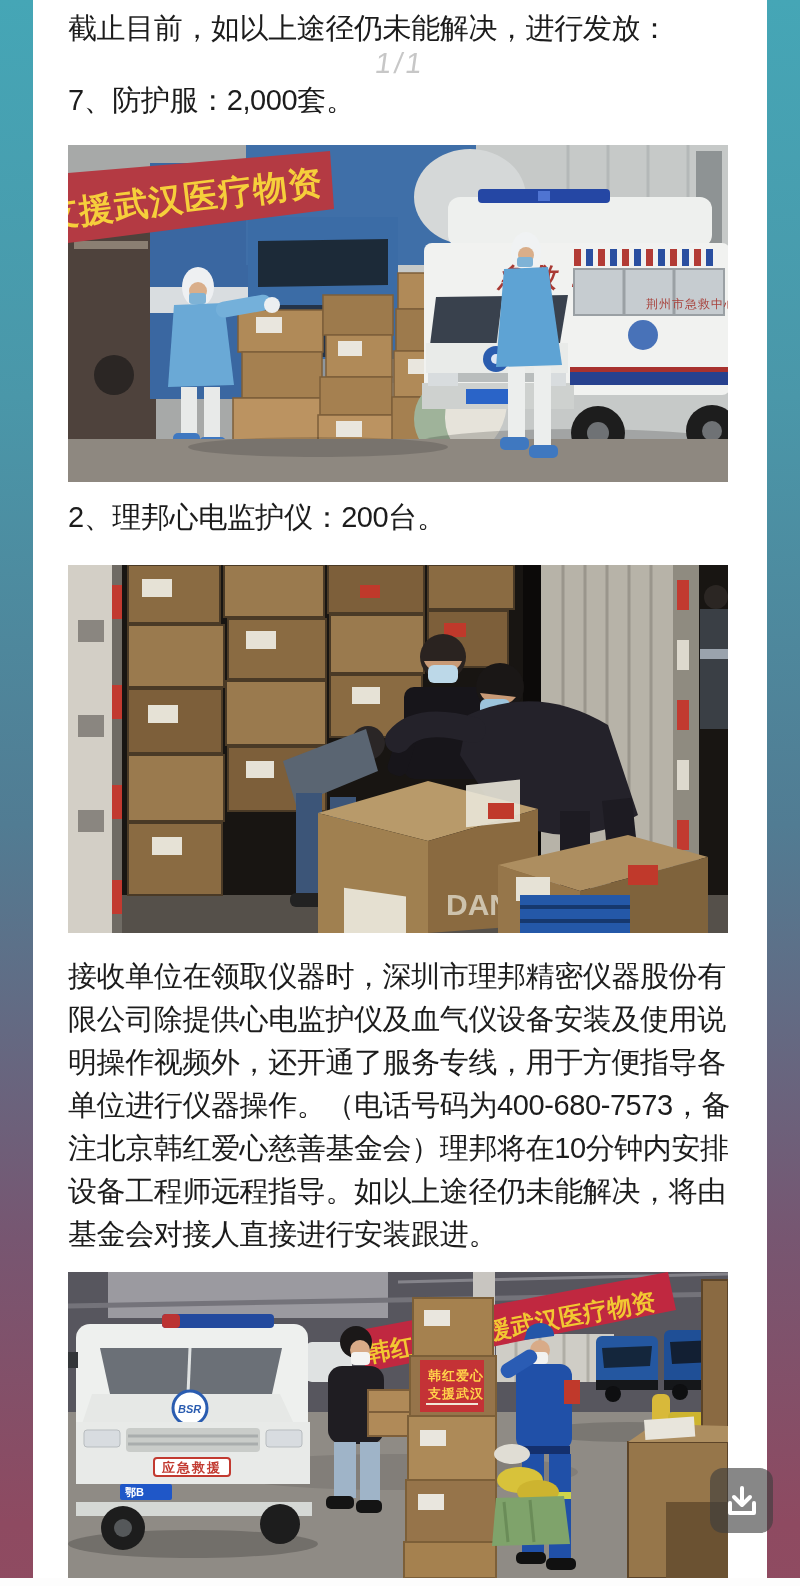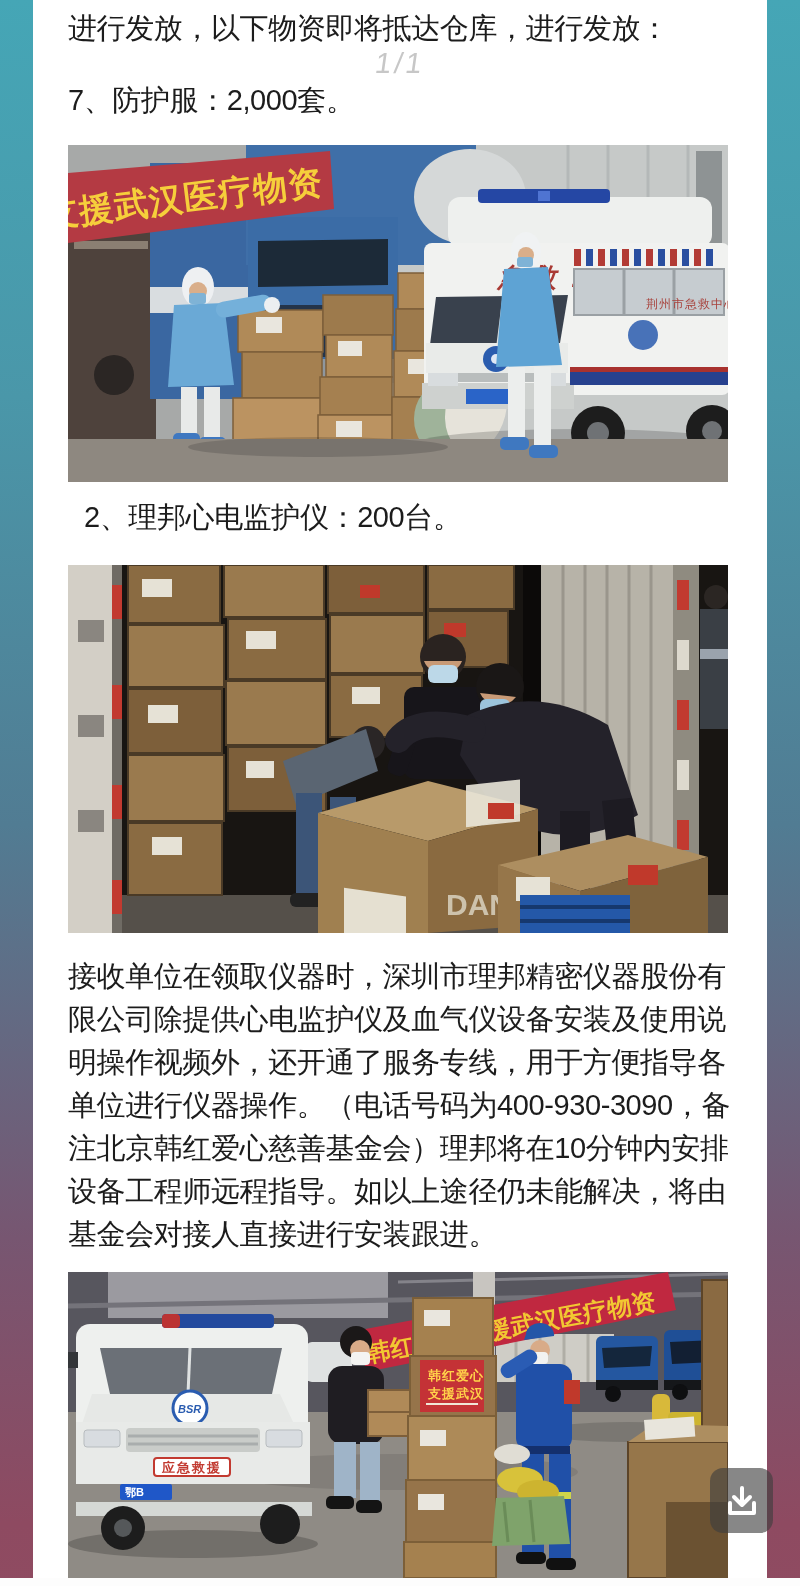--- a/index.html
+++ b/index.html
@@ -4,41 +4,41 @@
 <style>
   html,body{margin:0;padding:0;}
   .page{position:relative;width:800px;height:1586px;overflow:hidden;
     background:linear-gradient(180deg,#45a6b6 0%,#4a97a9 25%,#517c93 52%,#775671 78%,#8e4a61 96%,#8f4b61 100%);
     font-family:"Liberation Sans","DejaVu Sans",sans-serif;}
   .card{position:absolute;left:33px;top:0;width:734px;height:1578px;background:#ffffff;}
   .t{position:absolute;left:35px;width:666px;margin:0;font-size:29px;line-height:43px;
      color:#1c1c1c;letter-spacing:-0.4px;}
   .intro{top:7px;}
   .item1{top:79px;}
-  .item2{top:496px;margin-left:16px;}
+  .item2{top:496px;}
   .para{top:955px;}
   .watermark{position:absolute;top:47px;left:50%;transform:translateX(-50%) skewX(-8deg);
      font-size:29px;color:#c7c7c7;letter-spacing:3px;}
   .photo{position:absolute;left:35px;width:660px;display:block;}
   .p1{top:145px;height:337px;}
   .p2{top:565px;height:368px;}
   .p3{top:1272px;height:306px;}
   .bottom-strip{position:absolute;left:0;top:1578px;width:800px;height:8px;background:#fdfdfd;}
   .dl{position:absolute;left:710px;top:1468px;width:63px;height:65px;border:none;
       border-radius:13px;background:rgba(62,62,62,0.62);cursor:pointer;
       display:flex;align-items:center;justify-content:center;padding:0;}
   svg text{font-family:"Liberation Sans","DejaVu Sans",sans-serif;}
 </style>
 </head>
 <body>
 
 <div class="page">
   <div class="card">
 
-    <p class="t intro">进行发放，以下物资即将抵达仓库，进行发放：</p>
+    <p class="t intro">截止目前，如以上途径仍未能解决，进行发放：</p>
     <div class="watermark">1/1</div>
     <p class="t item1">7、防护服：2,000套。</p>
 
     <svg class="photo p1" viewBox="0 0 660 337" preserveAspectRatio="none">
       <rect width="660" height="337" fill="#a7a9a8"></rect>
       <rect x="330" y="0" width="330" height="296" fill="#c6c9c8"></rect>
       <g stroke="#b4b8b8" stroke-width="3">
         <line x1="500" y1="0" x2="500" y2="240"></line>
           <line x1="540" y1="0" x2="540" y2="240"></line>
         <line x1="580" y1="0" x2="580" y2="240"></line>
@@ -272,21 +272,21 @@
         <line x1="452" y1="342" x2="562" y2="342" stroke="#16386e" stroke-width="4"></line>
         <line x1="452" y1="356" x2="562" y2="356" stroke="#16386e" stroke-width="4"></line>
       </g>
       <g>
         <circle cx="648" cy="32" r="12" fill="#2b2623"></circle>
         <rect x="632" y="44" width="28" height="120" fill="#3a3f45"></rect>
         <rect x="632" y="84" width="28" height="10" fill="#9aa3ad"></rect>
       </g>
     </svg>
 
-    <p class="t para">接收单位在领取仪器时，深圳市理邦精密仪器股份有限公司除提供心电监护仪及血气仪设备安装及使用说明操作视频外，还开通了服务专线，用于方便指导各单位进行仪器操作。（电话号码为400-930-3090，备注北京韩红爱心慈善基金会）理邦将在10分钟内安排设备工程师远程指导。如以上途径仍未能解决，将由基金会对接人直接进行安装跟进。</p>
+    <p class="t para">接收单位在领取仪器时，深圳市理邦精密仪器股份有限公司除提供心电监护仪及血气仪设备安装及使用说明操作视频外，还开通了服务专线，用于方便指导各单位进行仪器操作。（电话号码为400-680-7573，备注北京韩红爱心慈善基金会）理邦将在10分钟内安排设备工程师远程指导。如以上途径仍未能解决，将由基金会对接人直接进行安装跟进。</p>
 
     <svg class="photo p3" viewBox="0 0 660 306" preserveAspectRatio="none">
       <rect width="660" height="306" fill="#57565e"></rect>
       <rect x="40" y="0" width="280" height="46" fill="#9b9aa0"></rect>
       <line x1="0" y1="34" x2="660" y2="22" stroke="#74737a" stroke-width="5"></line>
       <line x1="330" y1="10" x2="660" y2="2" stroke="#84838a" stroke-width="3"></line>
       <rect x="0" y="140" width="660" height="166" fill="#8f8b85"></rect>
       <ellipse cx="330" cy="200" rx="180" ry="18" fill="#76726d" opacity="0.5"></ellipse>
       <ellipse cx="560" cy="160" rx="90" ry="10" fill="#6d6a66" opacity="0.6"></ellipse>
 

